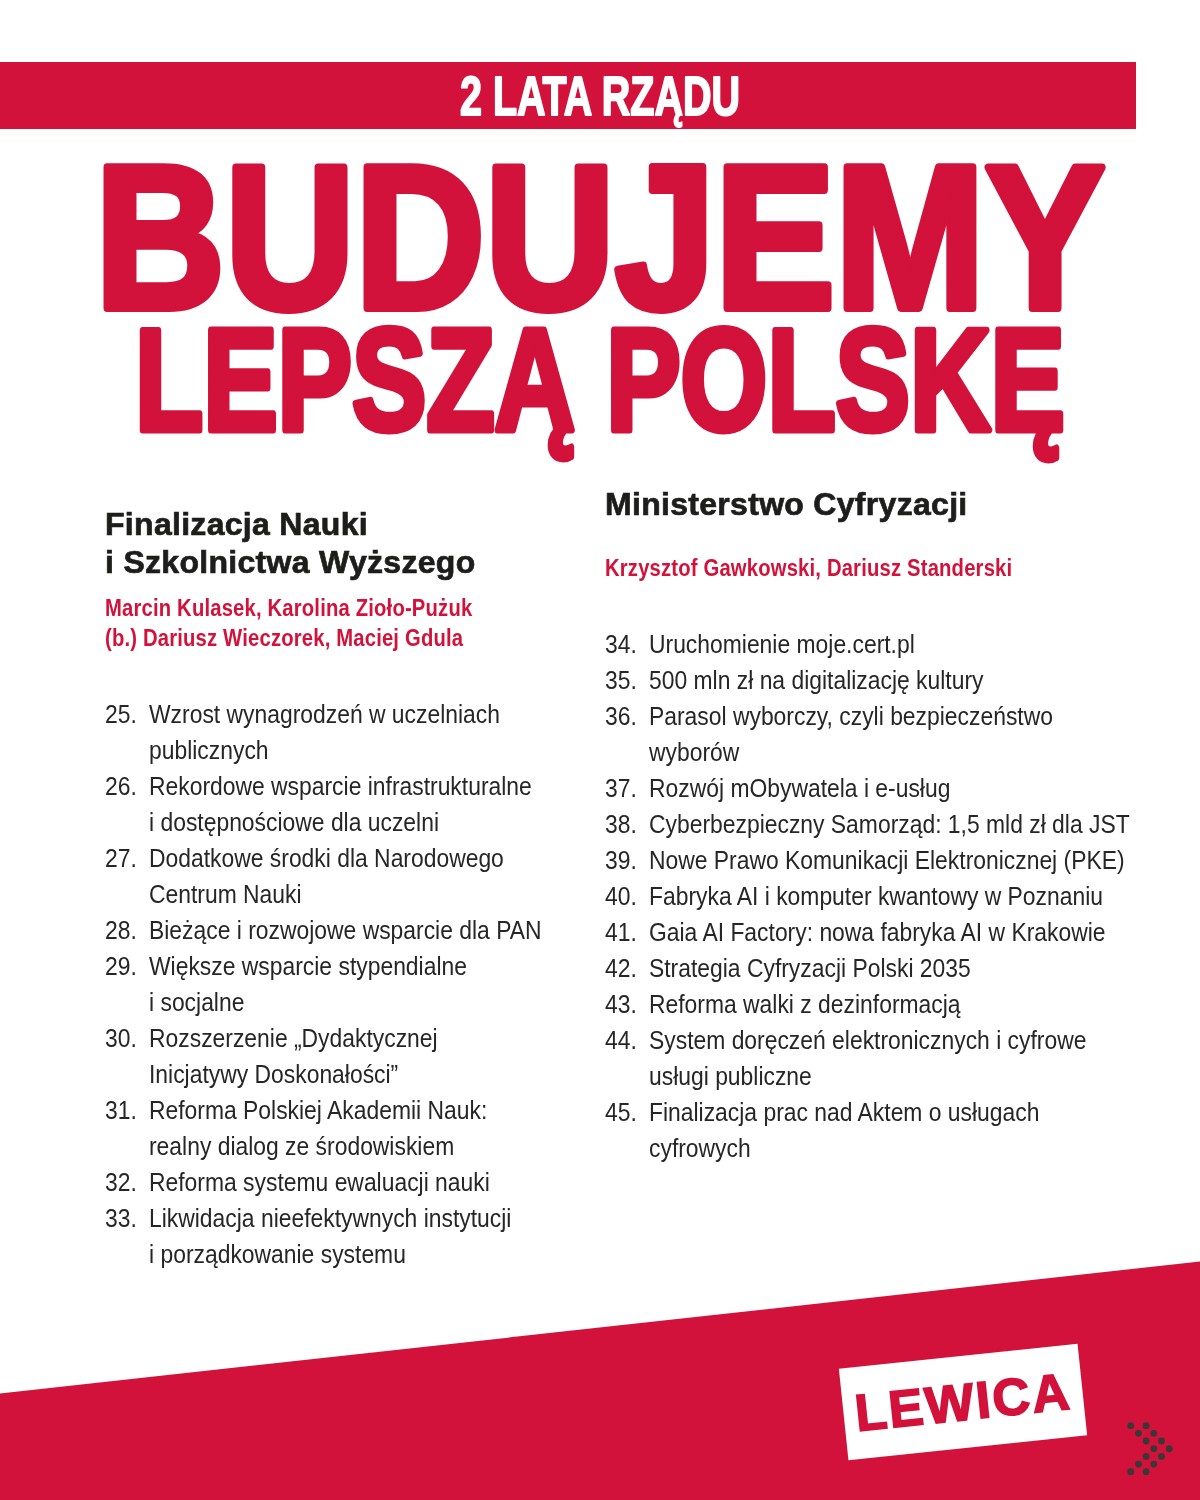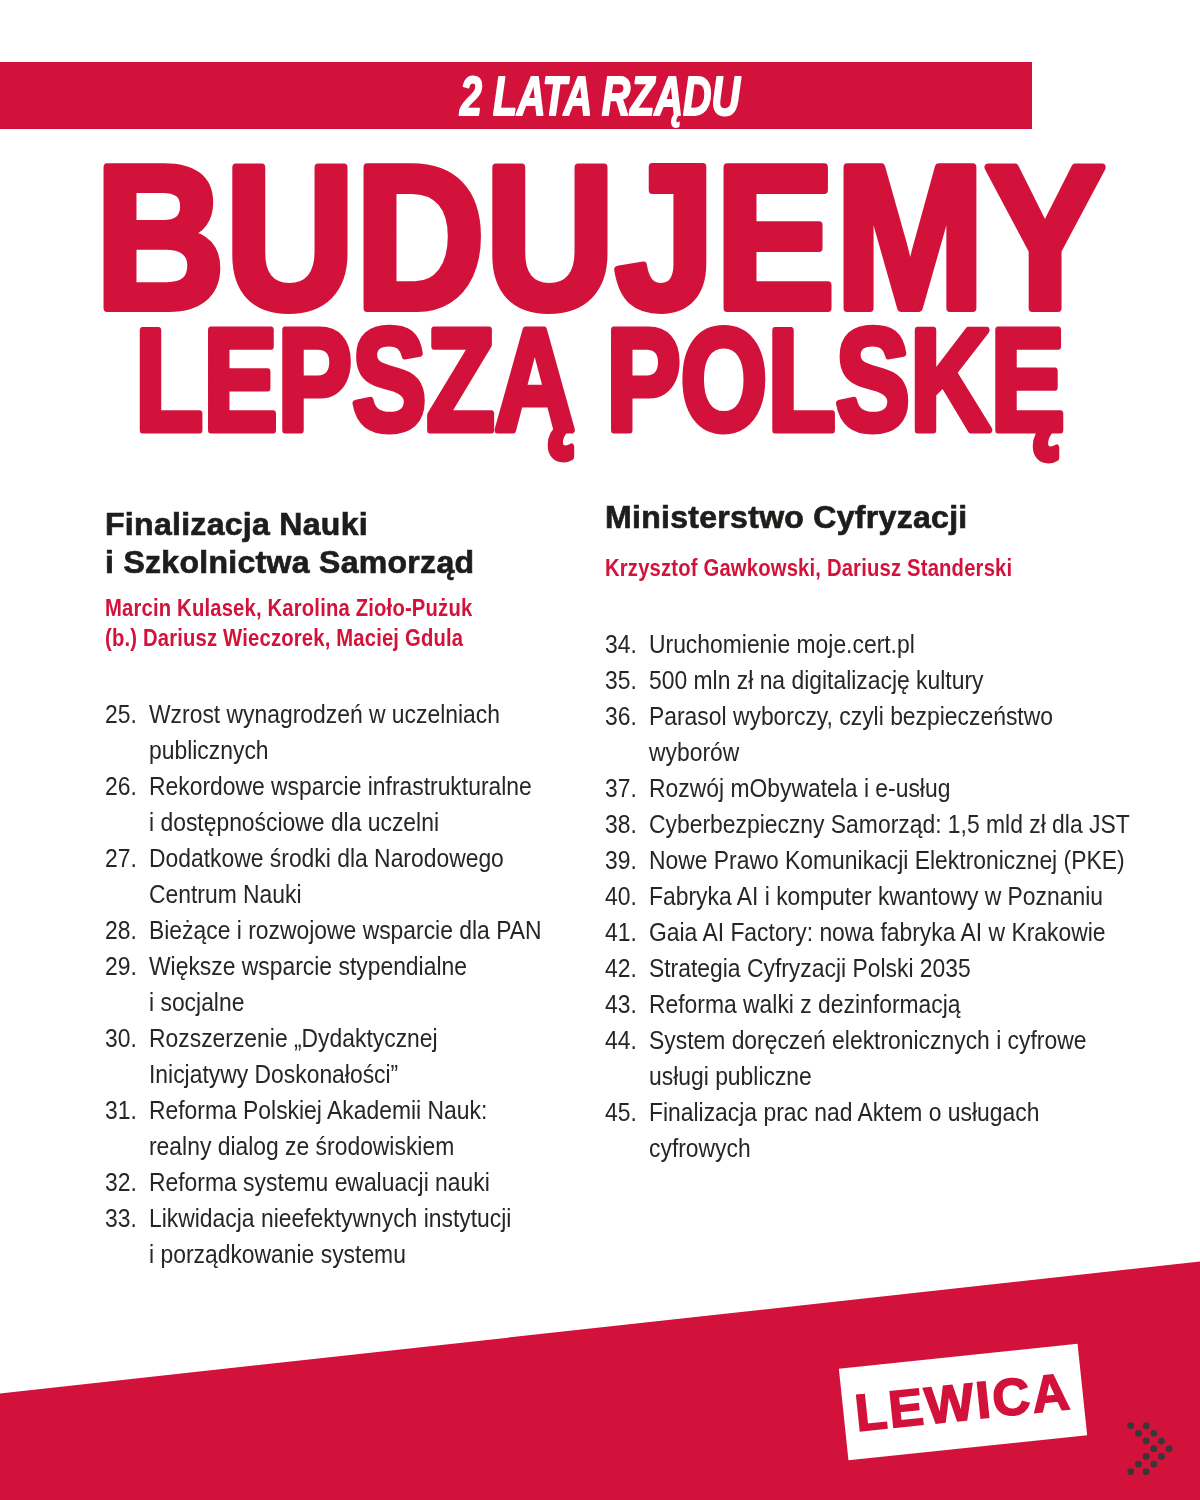--- a/index.html
+++ b/index.html
@@ -8,21 +8,21 @@
     --list-ink:#262626;
     --dot:#383838;
   }
   html,body{margin:0;padding:0;background:#e9e9e9;}
   .poster{
     position:relative;width:1200px;height:1500px;margin:0 auto;
     background:#ffffff;overflow:hidden;
     font-family:"Liberation Sans",sans-serif;
   }
   
-  .banner{position:absolute;left:0;top:62px;width:1032px;height:67px;background:var(--red);font-style:italic;}
+  .banner{position:absolute;left:0;top:62px;width:1136px;height:67px;background:var(--red);}
   .banner svg{display:block;width:1200px;height:67px;}
   .banner text{
     font-family:"Liberation Sans",sans-serif;font-weight:900;
     fill:#ffffff;stroke:#ffffff;stroke-width:2;paint-order:stroke;stroke-linejoin:round;
   }
   
   .title-svg{position:absolute;left:0;display:block;}
   .title-svg text{
     font-family:"Liberation Sans",sans-serif;font-weight:900;
     fill:var(--red);stroke:var(--red);paint-order:stroke;stroke-linejoin:round;
@@ -32,21 +32,21 @@
   
   .col{position:absolute;top:0;height:0;}
   .col-left{left:105px;}
   .col-right{left:605px;}
   .ministry{
     position:absolute;margin:0;width:560px;
     font-size:32px;font-weight:800;line-height:38px;color:var(--ink);
     letter-spacing:.3px;-webkit-text-stroke:.7px var(--ink);
   }
   .col-left .ministry{top:505px;}
-  .col-right .ministry{top:498px;}
+  .col-right .ministry{top:485px;}
   .ministers{
     position:absolute;width:640px;
     font-size:23px;font-weight:700;line-height:30px;color:var(--red);
     transform:scaleX(.88);transform-origin:0 0;letter-spacing:.2px;
   }
   .col-left .ministers{top:593px;}
   .col-right .ministers{top:553px;}
   .items{
     position:absolute;width:640px;
     font-size:26px;line-height:36px;color:var(--list-ink);
@@ -90,21 +90,21 @@
     <text x="600" y="160" text-anchor="middle" font-size="205" textLength="1010" lengthAdjust="spacingAndGlyphs">BUDUJEMY</text>
   </svg>
 
   <svg id="title2" class="title-svg" width="1200" height="152">
     <text x="600" y="112" text-anchor="middle" font-size="145" textLength="930" lengthAdjust="spacingAndGlyphs">LEPSZĄ POLSKĘ</text>
   </svg>
 
   <section class="col col-left">
     <h2 class="ministry">
         <div>Finalizacja Nauki</div>
-        <div>i Szkolnictwa Samorząd</div>
+        <div>i Szkolnictwa Wyższego</div>
       </h2>
     <div class="ministers">
         <div>Marcin Kulasek, Karolina Zioło-Pużuk</div>
         <div>(b.) Dariusz Wieczorek, Maciej Gdula</div>
       </div>
     <div class="items">
         <div class="item">
           <span class="num">25.</span>
           <span class="txt">Wzrost wynagrodzeń w uczelniach
 publicznych</span>

